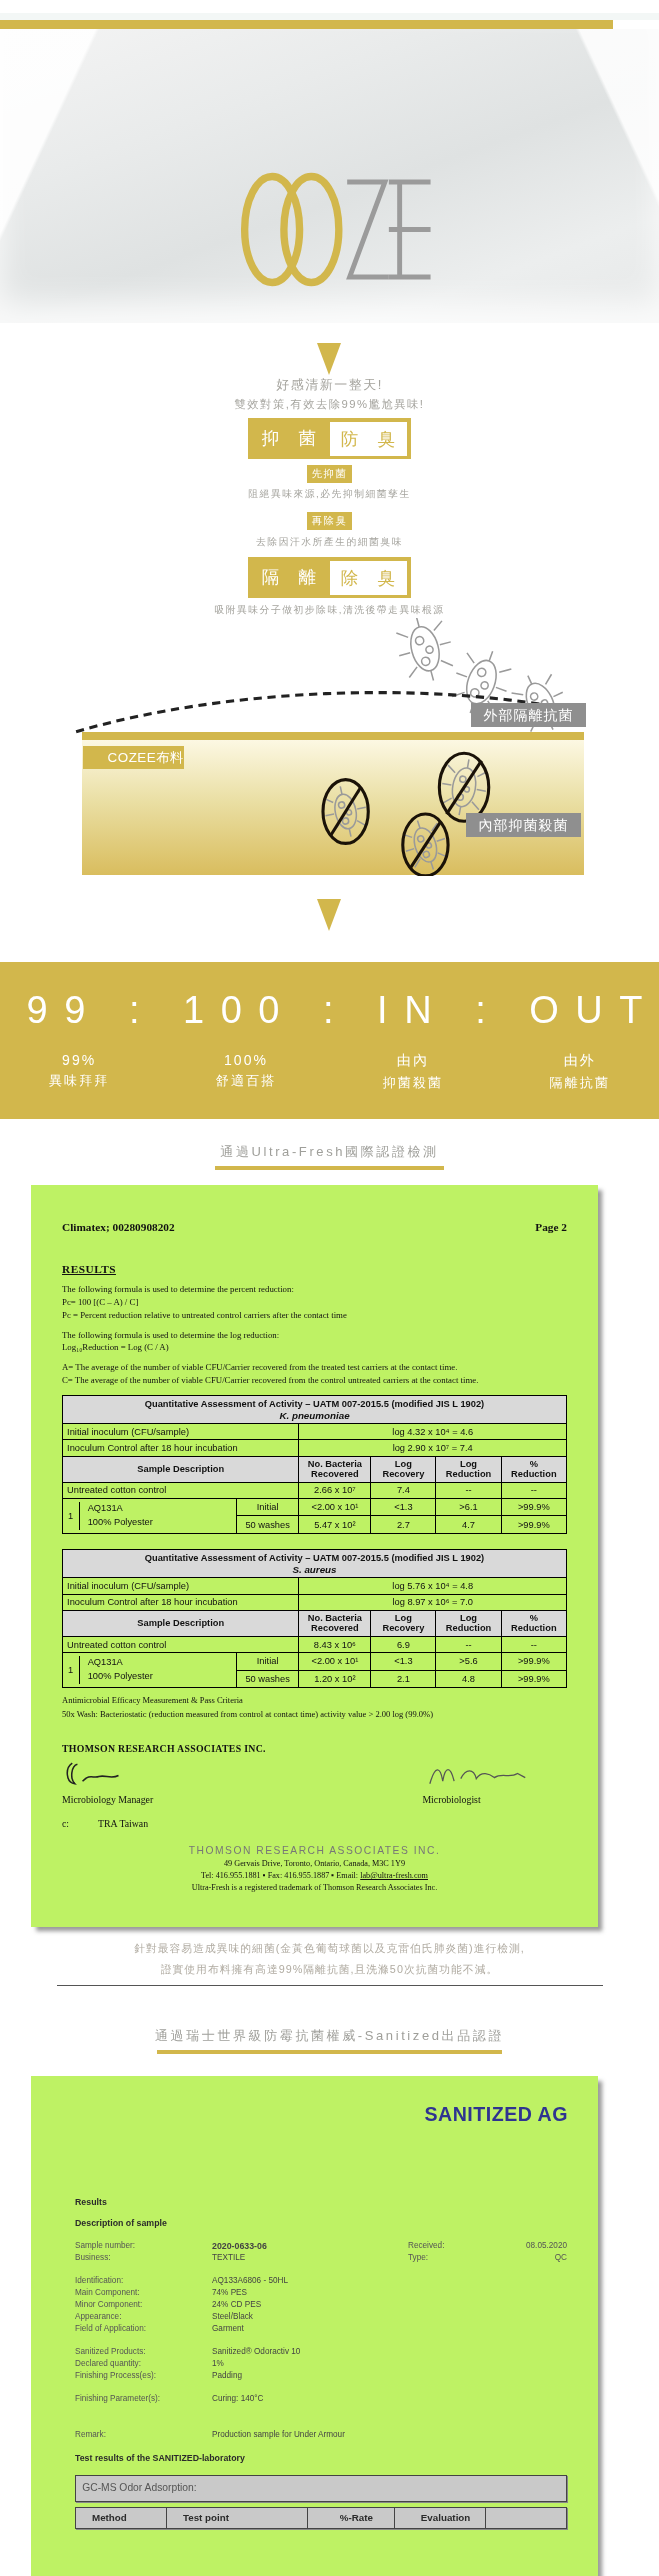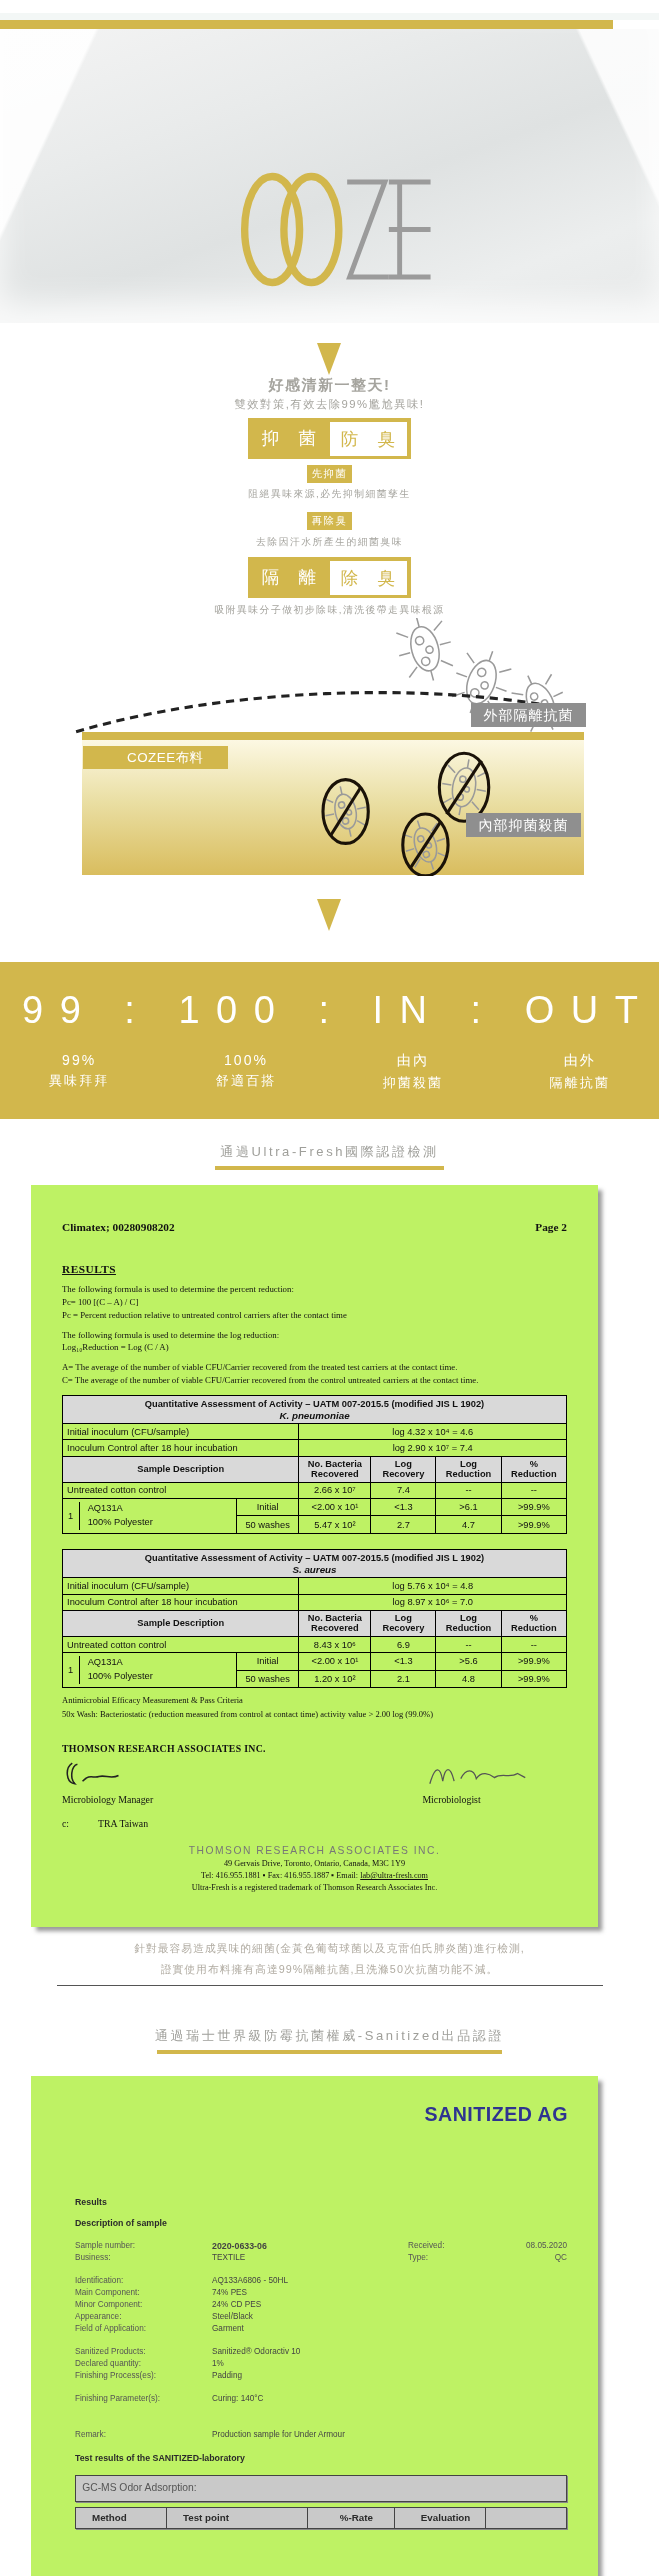--- a/index.html
+++ b/index.html
@@ -19,40 +19,40 @@
       linear-gradient(245deg, rgba(255,255,255,.85) 0 10%, rgba(0,0,0,0) 10.5%),
       linear-gradient(160deg,#f4f4f4 0%,#e9ebeb 30%,#dfe2e2 55%,#eceeee 80%,#e6e8e8 100%);
     box-shadow:inset 0 -20.6px 31px rgba(255,255,255,.8);}
   .hero svg{position:absolute;left:227px;top:131px;}
 
   
   .down-arrow{width:0;height:0;border-left:12.4px solid transparent;border-right:12.4px solid transparent;
     border-top:32px solid #d2b74c;left:317px;}
 
   .gtxt{color:#a5a49e;letter-spacing:1.5px;}
-  .t20{font-size:15px;font-weight:bold;} .t22{font-size:11.3px;} .t19{font-size:9.8px;}
+  .t20{font-size:13px;} .t22{font-size:11.3px;} .t19{font-size:9.8px;}
 
   
   .dual-banner{left:0;width:659px;display:flex;justify-content:center;}
   .dual-inner{display:flex;border:1px solid #d2b74c;background:#d2b74c;padding:1.5px;}
   .dual-left{background:#d2b74c;color:#fff;font-size:17.5px;letter-spacing:7.2px;padding:5.2px 5.2px 5.2px 11.3px;}
   .dual-right{background:#fff;color:#d2b74c;font-size:17.5px;letter-spacing:7.2px;padding:5.2px 5.2px 5.2px 11.3px;border:1.5px solid #d2b74c;}
 
   .badge{display:inline-block;background:#d2b74c;color:#fff;font-size:10.3px;padding:2.1px 5.2px;letter-spacing:1.5px;}
 
   
   .diagram{top:618px;left:0;width:659px;height:258px;}
   .glabel{background:#8f8f8f;color:#fff;font-size:14px;letter-spacing:1px;text-align:center;line-height:24px;height:24px;}
   .gold-strip{left:82px;top:114px;width:502px;height:7.7px;background:#d2b74c;}
   .fabric-panel{left:82px;top:122px;width:502px;height:135px;background:linear-gradient(#fcf8e3,#eadfa4 45%,#d9bd5e);}
-  .fabric-label{left:83px;top:128px;width:101px;height:23px;background:#d2b74c;color:#fff;font-size:13.4px;text-align:left;line-height:23px;letter-spacing:0.5px;padding-left:44px;}
+  .fabric-label{left:83px;top:128px;width:101px;height:23px;background:#d2b74c;color:#fff;font-size:13.4px;text-align:right;line-height:23px;letter-spacing:0.5px;}
 
   
   .stats{top:962px;left:0;width:659px;height:157px;background:#d2b74c;color:#fff;}
-  .stats-headline{margin-top:27px;text-align:left;font-size:38px;letter-spacing:16.5px;padding-left:22px;white-space:nowrap;}
+  .stats-headline{margin-top:27px;text-align:right;font-size:38px;letter-spacing:16.5px;padding-left:22px;white-space:nowrap;}
   .stats-cols{display:flex;justify-content:space-between;padding:0 49px;margin-top:19.6px;}
   .stat{text-align:center;letter-spacing:2.1px;}
   .stat .v{font-size:14px;margin-bottom:4.1px;}
   .stat .l{font-size:13px;}
 
   .sec-heading{color:#9f9f9a;font-size:13px;letter-spacing:2.6px;}
   .heading-underline{height:3.6px;background:#d2b74c;margin:5.2px auto 0 auto;}
 
   
   .doc{left:31px;width:567px;background:#bef264;box-shadow:5.2px 5.2px 4.1px rgba(70,70,70,.55);}

